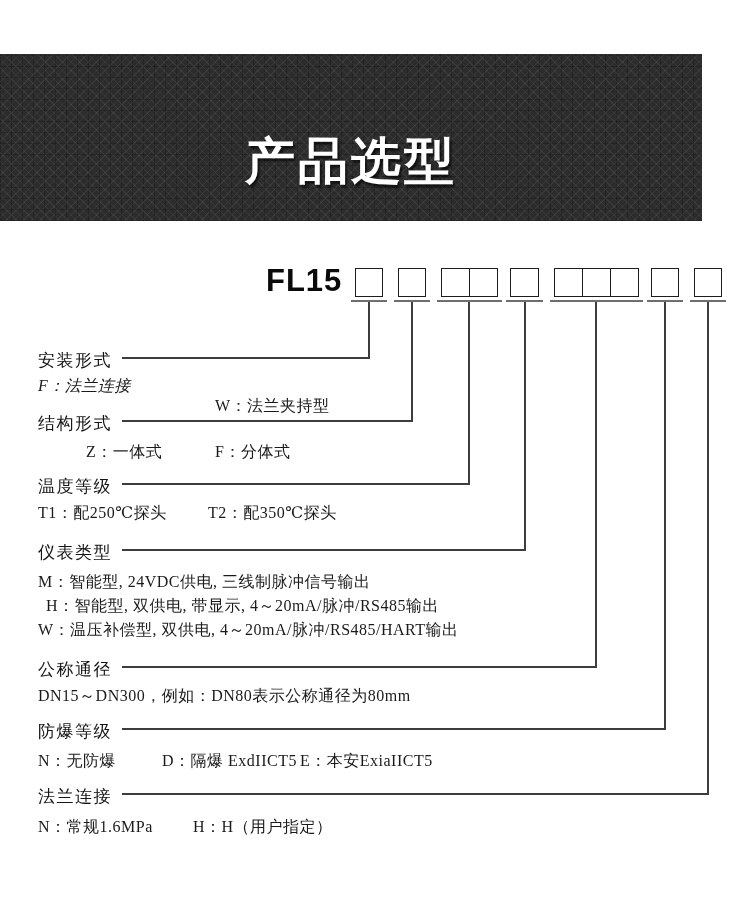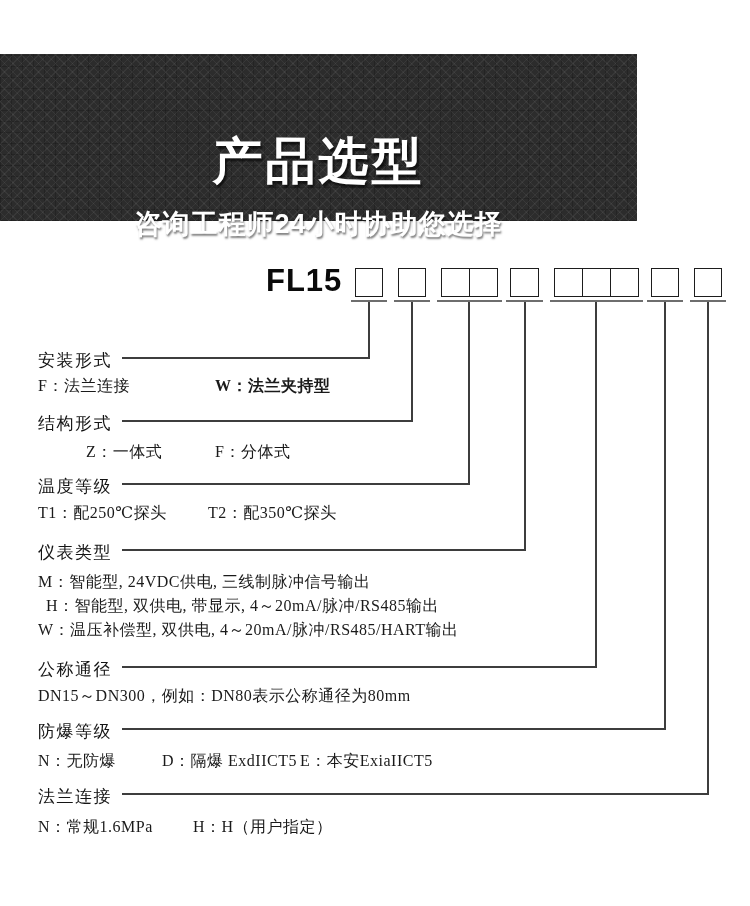--- a/index.html
+++ b/index.html
@@ -2,21 +2,21 @@
 <html><head>
 <meta charset="utf-8">
 <style>
   html,body{margin:0;padding:0;background:#fff;}
   #stage{
     position:relative;width:750px;height:906px;background:#ffffff;overflow:hidden;
     font-family:"Liberation Serif","DejaVu Serif",serif;color:#1a1a1a;
   }
   
   .banner{
-    position:absolute;left:0;top:54px;width:637px;height:167px;
+    position:absolute;left:0;top:54px;width:702px;height:167px;
     background-color:#2c2c2c;
     background-image:
       repeating-linear-gradient(45deg, rgba(255,255,255,0.055) 0 1px, transparent 1px 6px),
       repeating-linear-gradient(-45deg, rgba(255,255,255,0.055) 0 1px, transparent 1px 6px),
       repeating-linear-gradient(0deg, rgba(0,0,0,0.18) 0 1px, transparent 1px 11px),
       repeating-linear-gradient(90deg, rgba(0,0,0,0.18) 0 1px, transparent 1px 11px);
   }
   .banner-title{
     position:absolute;left:0;right:0;top:74px;text-align:center;
     font-family:"Liberation Serif","DejaVu Serif",serif;
@@ -66,42 +66,41 @@
     position:absolute;left:38px;font-size:17px;letter-spacing:1.5px;color:#141414;
     white-space:nowrap;
   }
   .l1{top:349px;text-align:center;} .l2{top:412px;} .l3{top:475px;} .l4{top:541px;}
   .l5{top:658px;} .l6{top:720px;} .l7{top:785px;}
   .opt{
     position:absolute;font-size:16px;letter-spacing:0.5px;color:#1a1a1a;
     white-space:nowrap;line-height:20px;
   }
   
-  .o1a{left:38px;top:376px;}  .o1b{left:215px;top:376px;font-weight:bold;}
+  .o1a{left:38px;top:376px;font-style:italic;}  .o1b{left:215px;top:396px;}
   
   .o2a{left:38px;top:442px;margin-left:48px;}  .o2b{left:215px;top:442px;}
   
   .o3a{left:38px;top:503px;}  .o3b{left:208px;top:503px;}
   
   .o4a{left:38px;top:572px;}  .o4b{left:46px;top:596px;}  .o4c{left:38px;top:620px;}
   
   .o5a{left:38px;top:686px;}
   
   .o6a{left:38px;top:751px;}  .o6b{left:162px;top:751px;text-align:right;}  .o6c{left:300px;top:751px;}
   
   .o7a{left:38px;top:817px;}  .o7b{left:193px;top:817px;}
 </style>
 </head>
 <body>
 
 <div id="stage">
 
   <div class="banner">
     <div class="banner-title">产品选型</div>
-    <div class="banner-subtitle">咨询工程师24小时协助您选择</div>
   </div>
 
   <div>
     <div class="model-prefix">FL15</div>
 
     <div class="box-group g1">
         <div class="box-cell"></div>
       </div>
     <div class="box-group g2">
         <div class="box-cell"></div>

